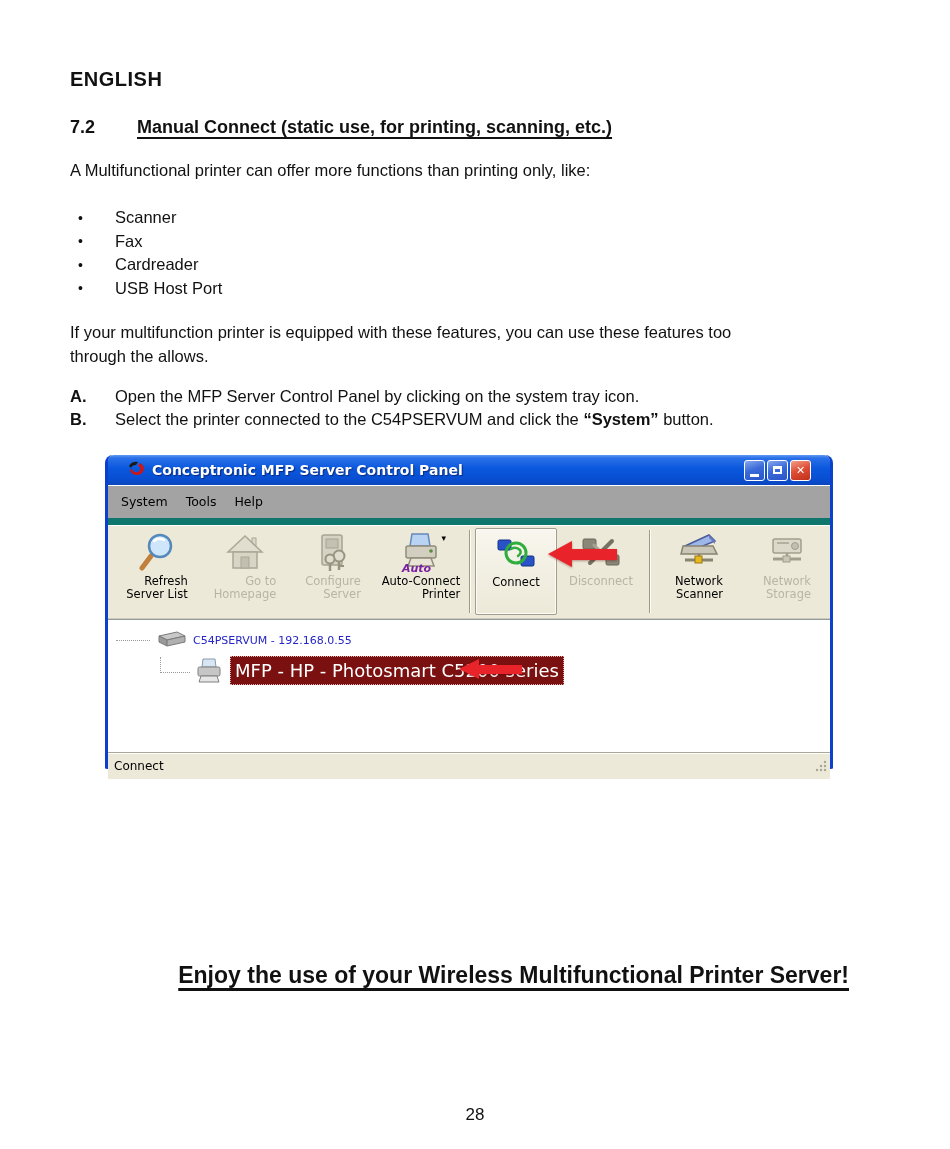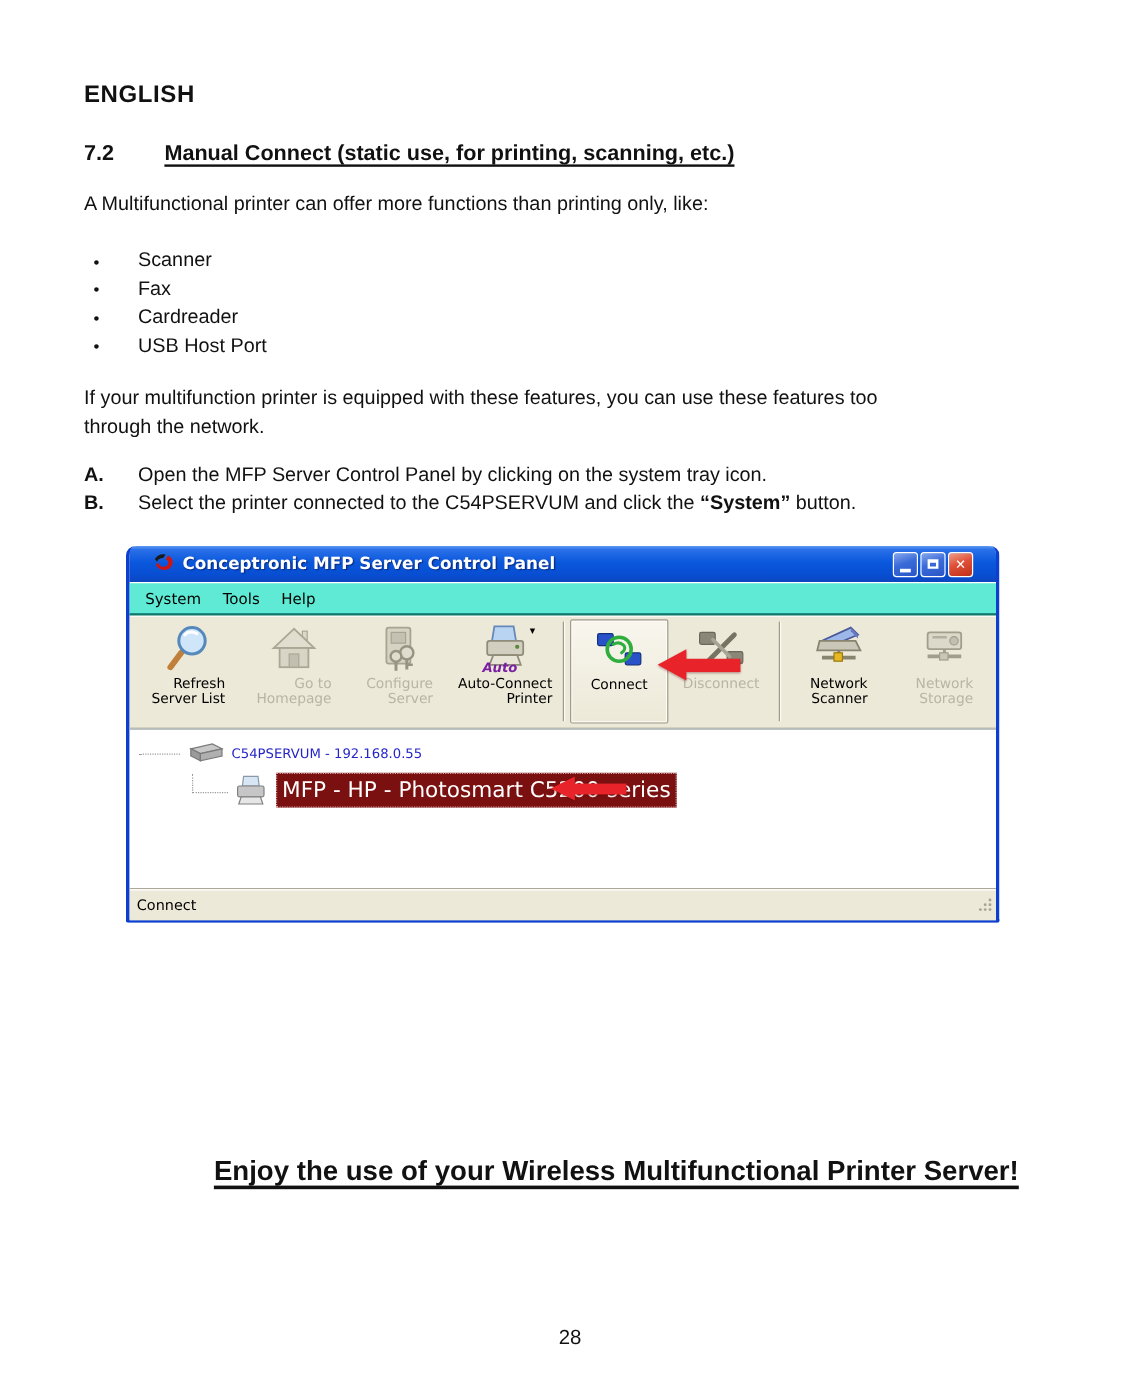--- a/index.html
+++ b/index.html
@@ -36,22 +36,22 @@
   .titlebar-title { color:#fff; font-weight:bold; font-size:14px; margin-left:6px;
     text-shadow:1px 1px 1px rgba(10,30,100,.8); white-space:nowrap; }
   .caption-buttons { margin-left:auto; display:flex; gap:2px; }
   .cap-btn { width:21px; height:21px; border:1px solid #fff; border-radius:3px;
     display:flex; align-items:center; justify-content:center; color:#fff; font-size:11px; font-weight:bold;
     background:linear-gradient(160deg,#88a8ee 0%,#3a6bd8 45%,#2a55c8 100%); cursor:default; }
   .cap-btn.close { background:linear-gradient(160deg,#f0a088 0%,#e05038 45%,#c03018 100%); }
   .glyph-min { width:9px; height:3px; background:#fff; margin-top:10px; }
   .glyph-max { width:9px; height:8px; border:2px solid #fff; border-top-width:3px; }
 
-  .menubar { height:28px; background:#5eead4; display:flex; align-items:center; padding-left:4px;
-    border-bottom:2px solid #0f766e; box-shadow:inset 0 1px 0 #fff; }
+  .menubar { height:40px; background:#a3a3a3; display:flex; align-items:center; padding-left:4px;
+    border-bottom:7px solid #0f766e; box-shadow:inset 0 1px 0 #fff; }
   .menu-item { font-size:12.5px; padding:3px 9px; color:#000; }
 
   .toolbar { position:relative; height:94px; background:#ece9d8; display:flex; align-items:stretch;
     padding:3px 2px; box-shadow:inset 0 1px 0 #fff; border-bottom:1px solid #cfccba; }
   .tb-group { display:flex; align-items:stretch; padding:0 3px; }
   .tb-sep { width:2px; margin:2px 1px; border-left:1px solid #9d9a88; border-right:1px solid #fdfcf8; }
   .tb-btn { width:88px; display:flex; flex-direction:column; align-items:center; padding-top:3px; }
   .tb-btn.framed { border:1px solid #a09d8e; border-radius:2px; background:linear-gradient(#f8f6ee,#ece9d8); box-shadow:inset 0 0 0 1px #fdfcf8; }
   .tb-icon { height:44px; display:flex; align-items:center; justify-content:center; position:relative; }
   .tb-label { font-size:11.5px; line-height:13px; text-align:right; color:#000; }
@@ -113,21 +113,21 @@
       <span>Cardreader</span>
     </div>
     <div class="feature-item">
       <span class="bullet">•</span>
       <span>USB Host Port</span>
     </div>
   </div>
 
   <div class="note">
     <div>If your multifunction printer is equipped with these features, you can use these features too</div>
-    <div>through the network.</div>
+    <div>through the allows.</div>
   </div>
 
   <div class="steps">
     <div class="step">
       <span class="step-label">A.</span>
       <span><span>Open the MFP Server Control Panel by clicking on the system tray icon.</span><span class="b"></span><span></span></span>
     </div>
     <div class="step">
       <span class="step-label">B.</span>
       <span><span>Select the printer connected to the C54PSERVUM and click the </span><span class="b">“System”</span><span> button.</span></span>

